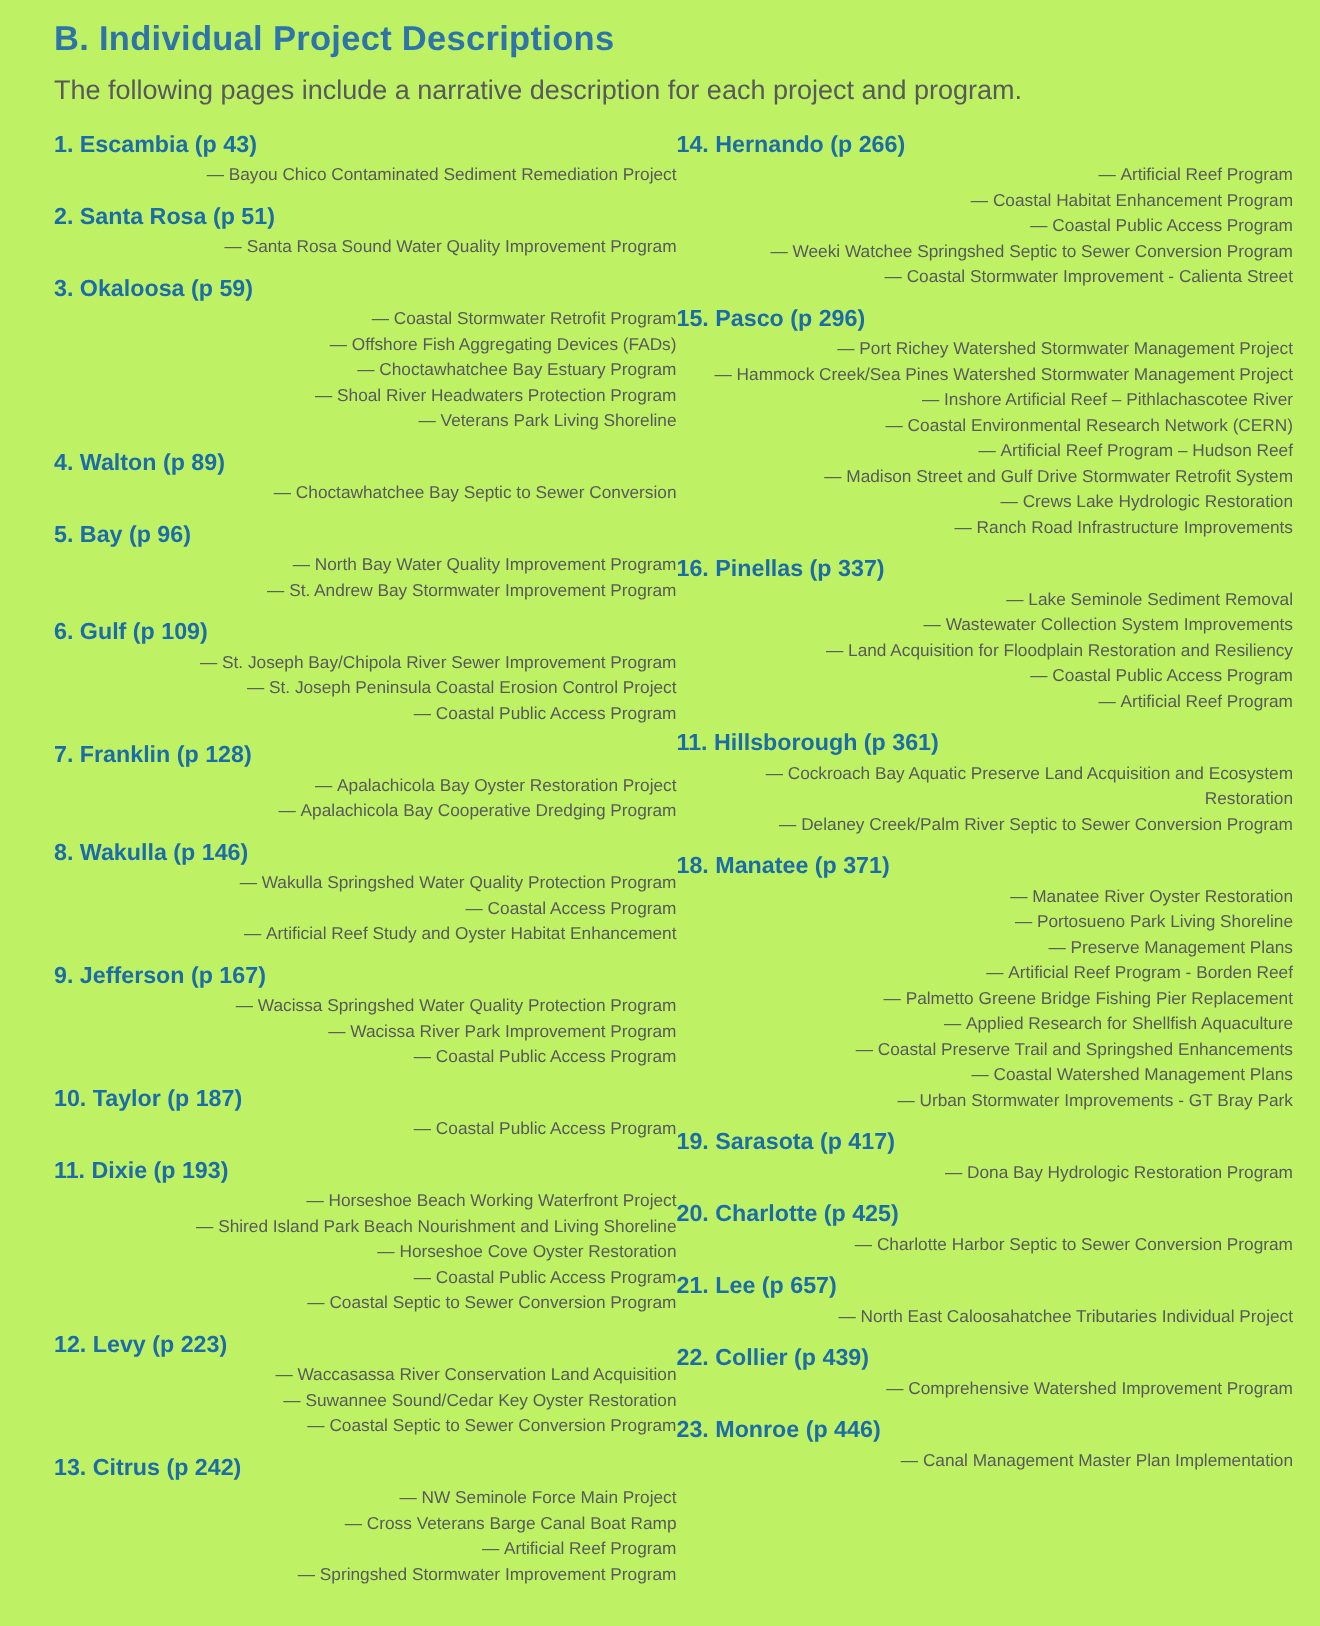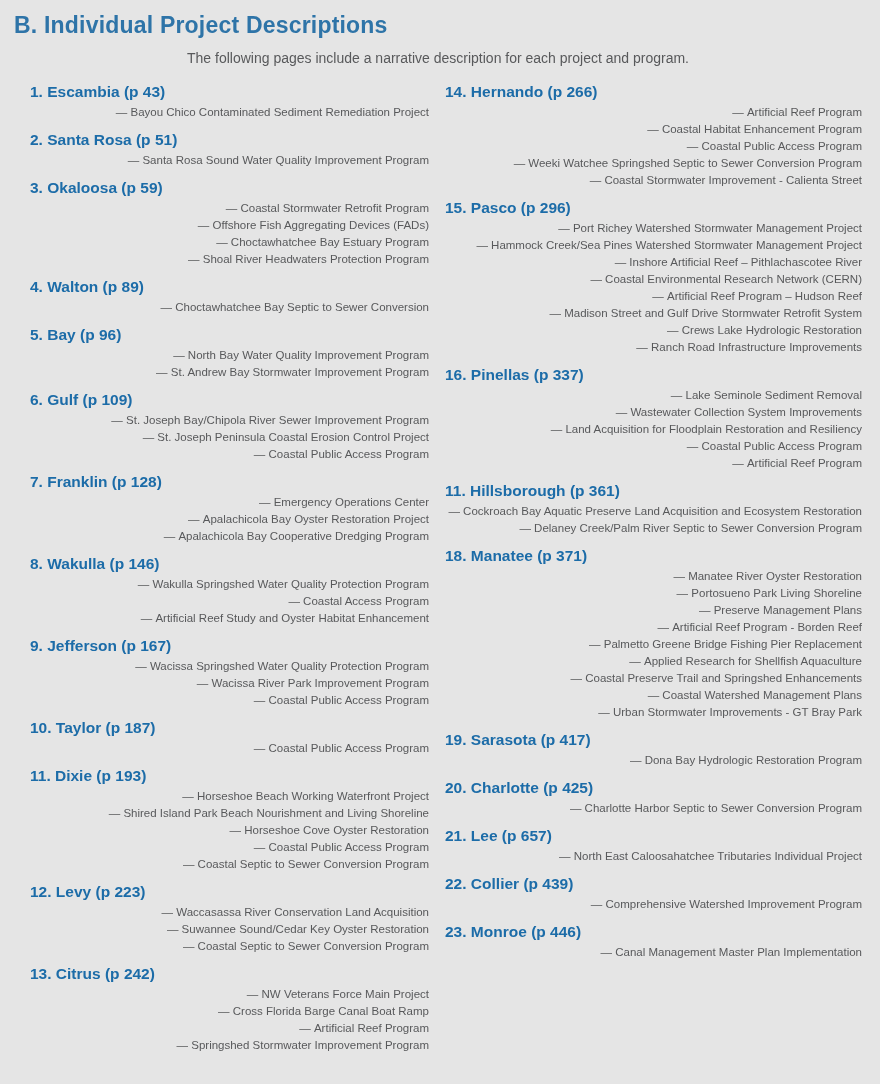--- a/index.html
+++ b/index.html
@@ -4,52 +4,51 @@
 <style>
   html, body {
     margin: 0;
     padding: 0;
     background: #ffffff;
     font-family: "Liberation Sans", sans-serif;
   }
   .page {
     width: 880px;
     height: 1084px;
-    background: #e5e5e5;
+    background: #bef264;
     box-sizing: border-box;
-    padding: 8px 18px 0 14px;
+    padding: 8px 18px 0 36px;
     overflow: hidden;
   }
   .title {
     color: #2E74A8;
     font-size: 23px;
     font-weight: bold;
     margin: 4px 0 11px 0;
     letter-spacing: 0.2px;
   }
   .subtitle {
     color: #58595B;
-    font-size: 14px;
+    font-size: 18px;
     margin: 0 0 16px 0;
-    text-align: center;
   }
   .columns {
     display: grid;
     grid-template-columns: 415px 1fr;
     align-items: start;
   }
   .county {
     margin: 0 0 9px 0;
   }
   .county-heading {
     color: #1C6CA8;
     font-size: 15.5px;
     font-weight: bold;
     line-height: 19px;
-    margin: 0 0 3px 16px;
+    margin: 0 0 3px 0;
   }
   .projects {
     list-style: none;
     margin: 0;
     padding: 0 0 0 8px;
     text-align: right;
   }
   .project {
     color: #58595B;
     font-size: 11.5px;
@@ -83,20 +82,21 @@
             <li class="project">Santa Rosa Sound Water Quality Improvement Program</li>
           </ul>
         </section>
         <section class="county">
           <h2 class="county-heading">3. Okaloosa (p 59)</h2>
           <ul class="projects">
             <li class="project">Coastal Stormwater Retrofit Program</li>
             <li class="project">Offshore Fish Aggregating Devices (FADs)</li>
             <li class="project">Choctawhatchee Bay Estuary Program</li>
             <li class="project">Shoal River Headwaters Protection Program</li>
+            <li class="project">Veterans Park Living Shoreline</li>
           </ul>
         </section>
         <section class="county">
           <h2 class="county-heading">4. Walton (p 89)</h2>
           <ul class="projects">
             <li class="project">Choctawhatchee Bay Septic to Sewer Conversion</li>
           </ul>
         </section>
         <section class="county">
           <h2 class="county-heading">5. Bay (p 96)</h2>
@@ -109,21 +109,20 @@
           <h2 class="county-heading">6. Gulf (p 109)</h2>
           <ul class="projects">
             <li class="project">St. Joseph Bay/Chipola River Sewer Improvement Program</li>
             <li class="project">St. Joseph Peninsula Coastal Erosion Control Project</li>
             <li class="project">Coastal Public Access Program</li>
           </ul>
         </section>
         <section class="county">
           <h2 class="county-heading">7. Franklin (p 128)</h2>
           <ul class="projects">
-            <li class="project">Emergency Operations Center</li>
             <li class="project">Apalachicola Bay Oyster Restoration Project</li>
             <li class="project">Apalachicola Bay Cooperative Dredging Program</li>
           </ul>
         </section>
         <section class="county">
           <h2 class="county-heading">8. Wakulla (p 146)</h2>
           <ul class="projects">
             <li class="project">Wakulla Springshed Water Quality Protection Program</li>
             <li class="project">Coastal Access Program</li>
             <li class="project">Artificial Reef Study and Oyster Habitat Enhancement</li>
@@ -157,22 +156,22 @@
           <h2 class="county-heading">12. Levy (p 223)</h2>
           <ul class="projects">
             <li class="project">Waccasassa River Conservation Land Acquisition</li>
             <li class="project">Suwannee Sound/Cedar Key Oyster Restoration</li>
             <li class="project">Coastal Septic to Sewer Conversion Program</li>
           </ul>
         </section>
         <section class="county">
           <h2 class="county-heading">13. Citrus (p 242)</h2>
           <ul class="projects">
-            <li class="project">NW Veterans Force Main Project</li>
-            <li class="project">Cross Florida Barge Canal Boat Ramp</li>
+            <li class="project">NW Seminole Force Main Project</li>
+            <li class="project">Cross Veterans Barge Canal Boat Ramp</li>
             <li class="project">Artificial Reef Program</li>
             <li class="project">Springshed Stormwater Improvement Program</li>
           </ul>
         </section>
       </div>
     <div class="column" id="col-right">
         <section class="county">
           <h2 class="county-heading">14. Hernando (p 266)</h2>
           <ul class="projects">
             <li class="project">Artificial Reef Program</li>

